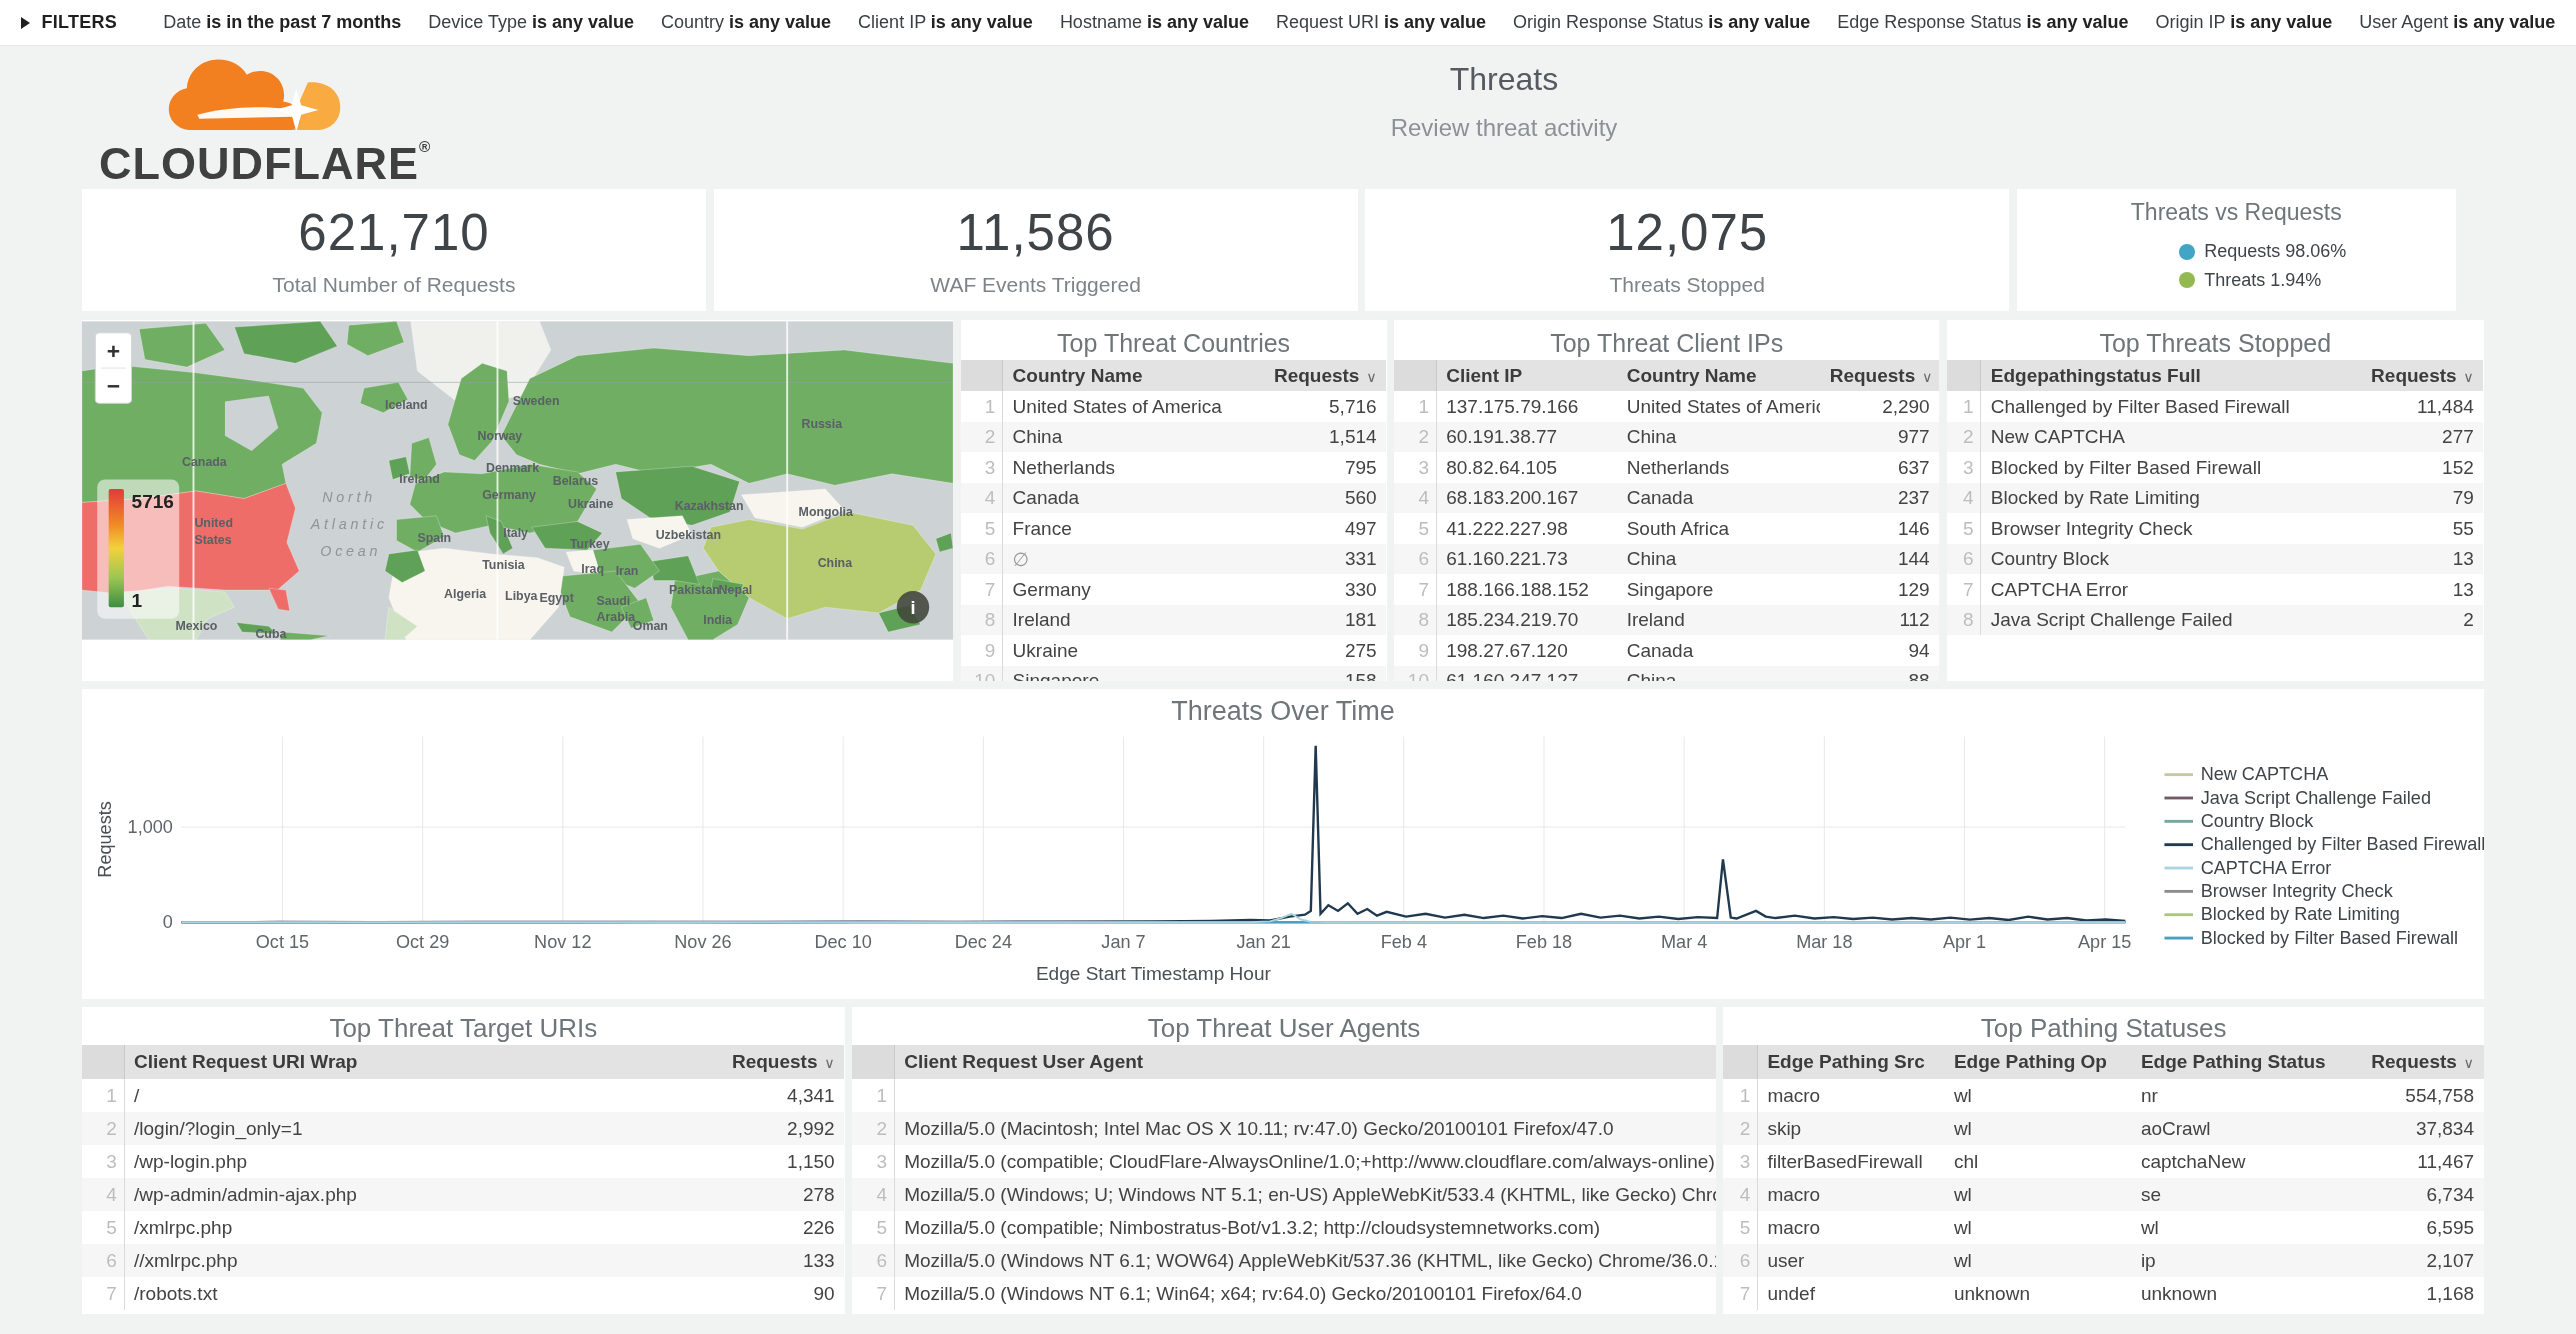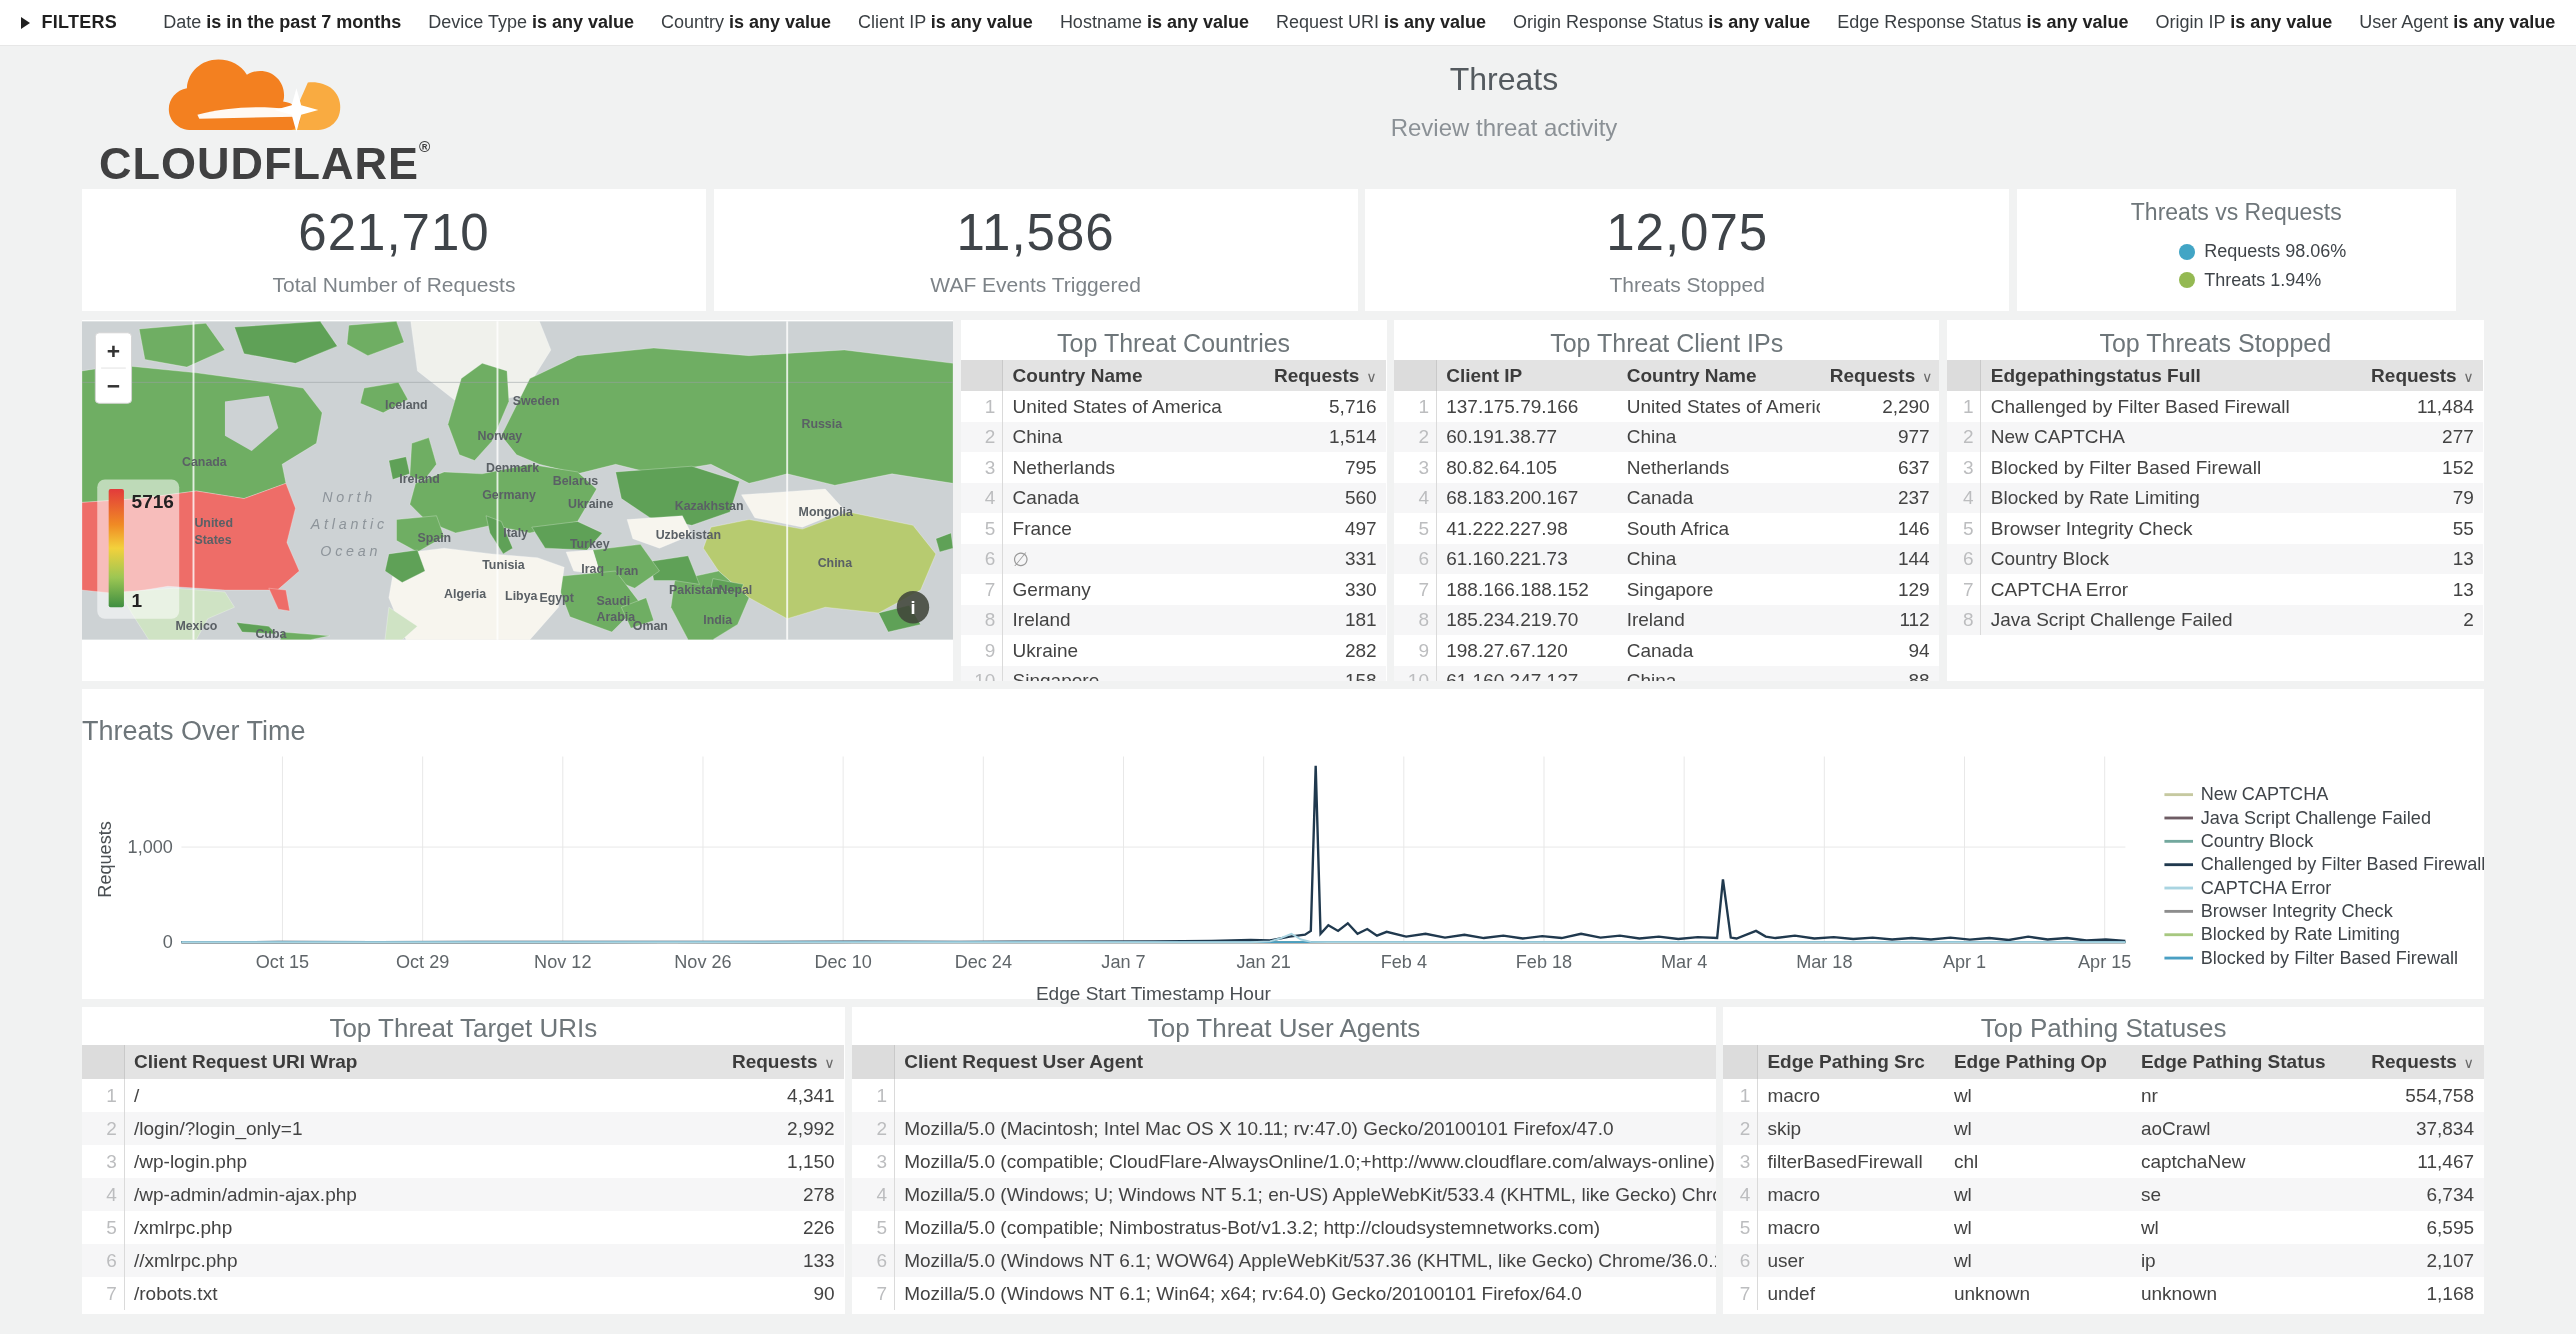--- a/index.html
+++ b/index.html
@@ -40,21 +40,21 @@
   .dash td{padding:0 9.5px;height:30.5px;box-sizing:border-box;color:#434343;white-space:nowrap;overflow:hidden}
   .row-bot .dash td{height:33px}
   .dash tr:nth-child(even) td{background:#f6f6f7}
   td.idx{color:#bcbdbf;text-align:right;border-right:1px solid #dadada;padding-right:6.7px}
   th.idx{border-right:1px solid #c9c9c9;background:#dcdcdc}
   td.num,th.num{text-align:right}
   td.nullv{color:#9a9a9a}
   .chev{font-size:14.3px;color:#6a6a6a;margin-left:6.7px;font-weight:400}
   
   .panel-chart{position:absolute;top:689px;left:82px;width:2402px;height:310px;background:#fff}
-  .chart-title{font-size:27px;color:#6e767a;padding-top:27px;height:30.5px}
+  .chart-title{font-size:27px;color:#6e767a;text-align:center;padding-top:7px;height:30.5px}
   
   .map-svg text{font-family:"Liberation Sans",sans-serif}
   .mlbl{font-size:13px;font-weight:bold;fill:#5a6065}
   .molbl{font-size:15px;font-style:italic;fill:#8d949a;letter-spacing:4px}
 </style>
 </head>
 <body>
 
 <div class="filterbar">
   <span class="tri"></span>
@@ -275,21 +275,21 @@
               <td class="num">330</td>
             </tr>
             <tr>
               <td class="idx">8</td>
               <td>Ireland</td>
               <td class="num">181</td>
             </tr>
             <tr>
               <td class="idx">9</td>
               <td>Ukraine</td>
-              <td class="num">282</td>
+              <td class="num">275</td>
             </tr>
             <tr>
               <td class="idx">10</td>
               <td>Singapore</td>
               <td class="num">158</td>
             </tr>
           </tbody>
         </table>
       </div>
   </div>

